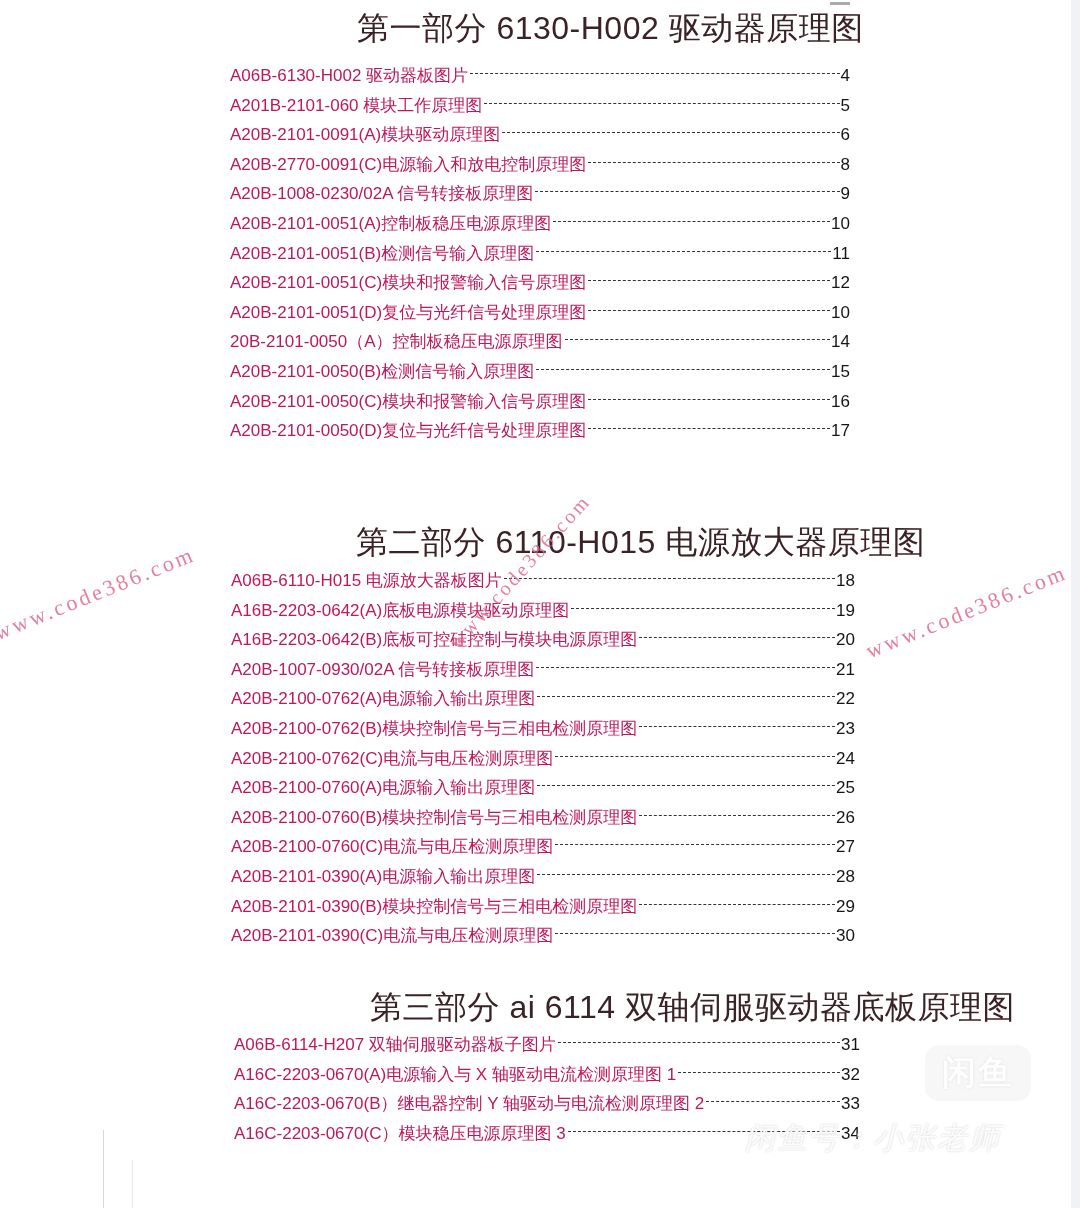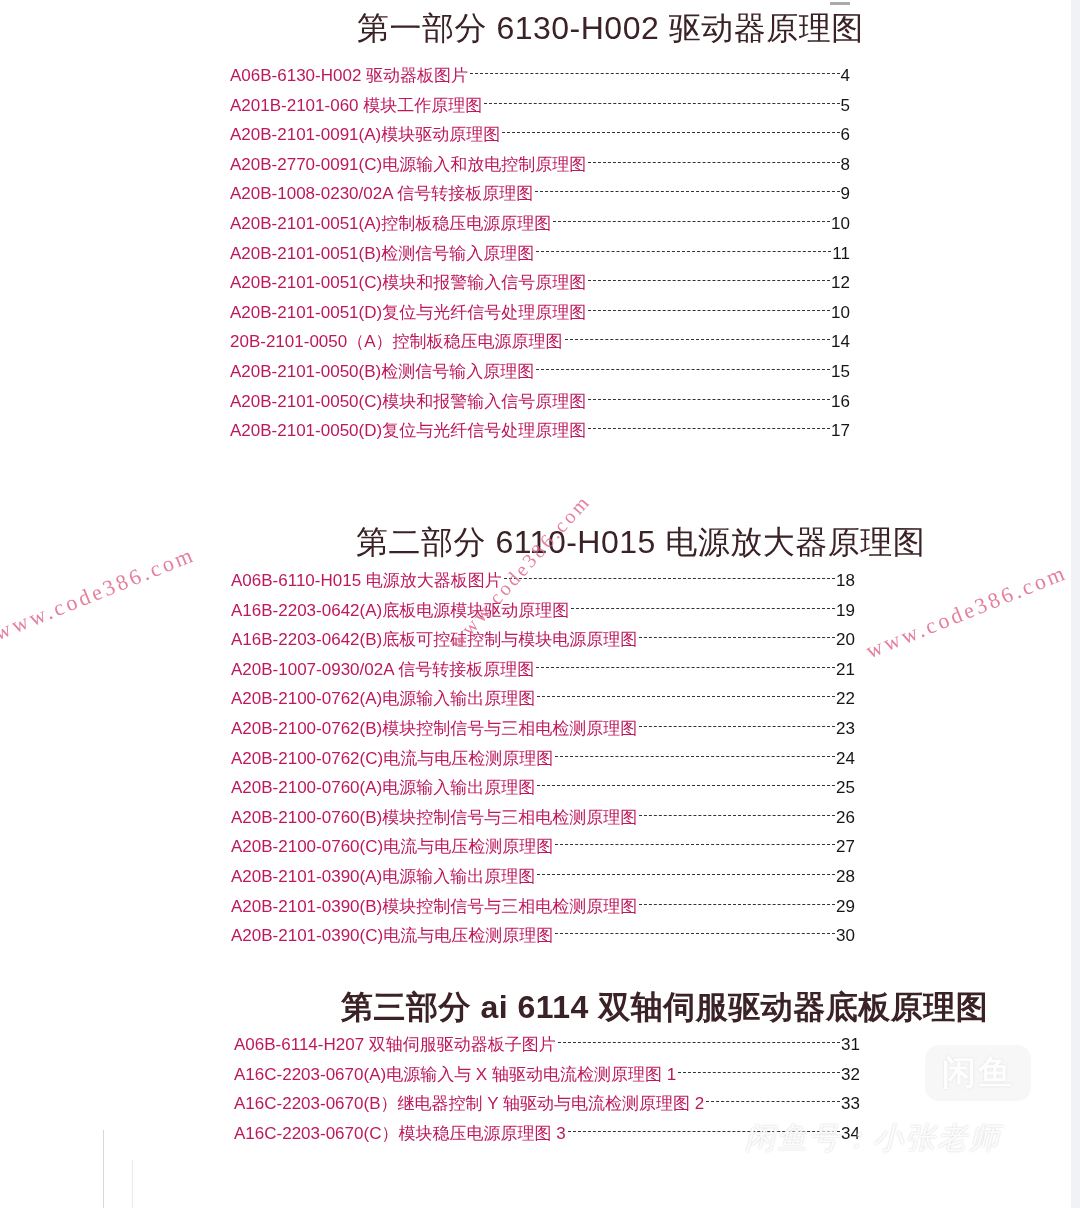--- a/index.html
+++ b/index.html
@@ -257,21 +257,21 @@
         <span class="toc-leader"></span>
         <span class="toc-page">29</span>
       </li>
     <li class="toc-row">
         <span class="toc-text">A20B-2101-0390(C)电流与电压检测原理图</span>
         <span class="toc-leader"></span>
         <span class="toc-page">30</span>
       </li>
   </ul>
 
-  <div class="section-title" style="left:341px; top:986px;font-weight:bold;">第三部分 ai 6114 双轴伺服驱动器底板原理图</div>
+  <div class="section-title" style="left:370px; top:986px;">第三部分 ai 6114 双轴伺服驱动器底板原理图</div>
   <ul class="toc-list" style="left:234px; top:1020px; width:626px;margin-top:10px;">
     <li class="toc-row">
         <span class="toc-text">A06B-6114-H207 双轴伺服驱动器板子图片</span>
         <span class="toc-leader"></span>
         <span class="toc-page">31</span>
       </li>
     <li class="toc-row">
         <span class="toc-text">A16C-2203-0670(A)电源输入与 X 轴驱动电流检测原理图 1</span>
         <span class="toc-leader"></span>
         <span class="toc-page">32</span>

